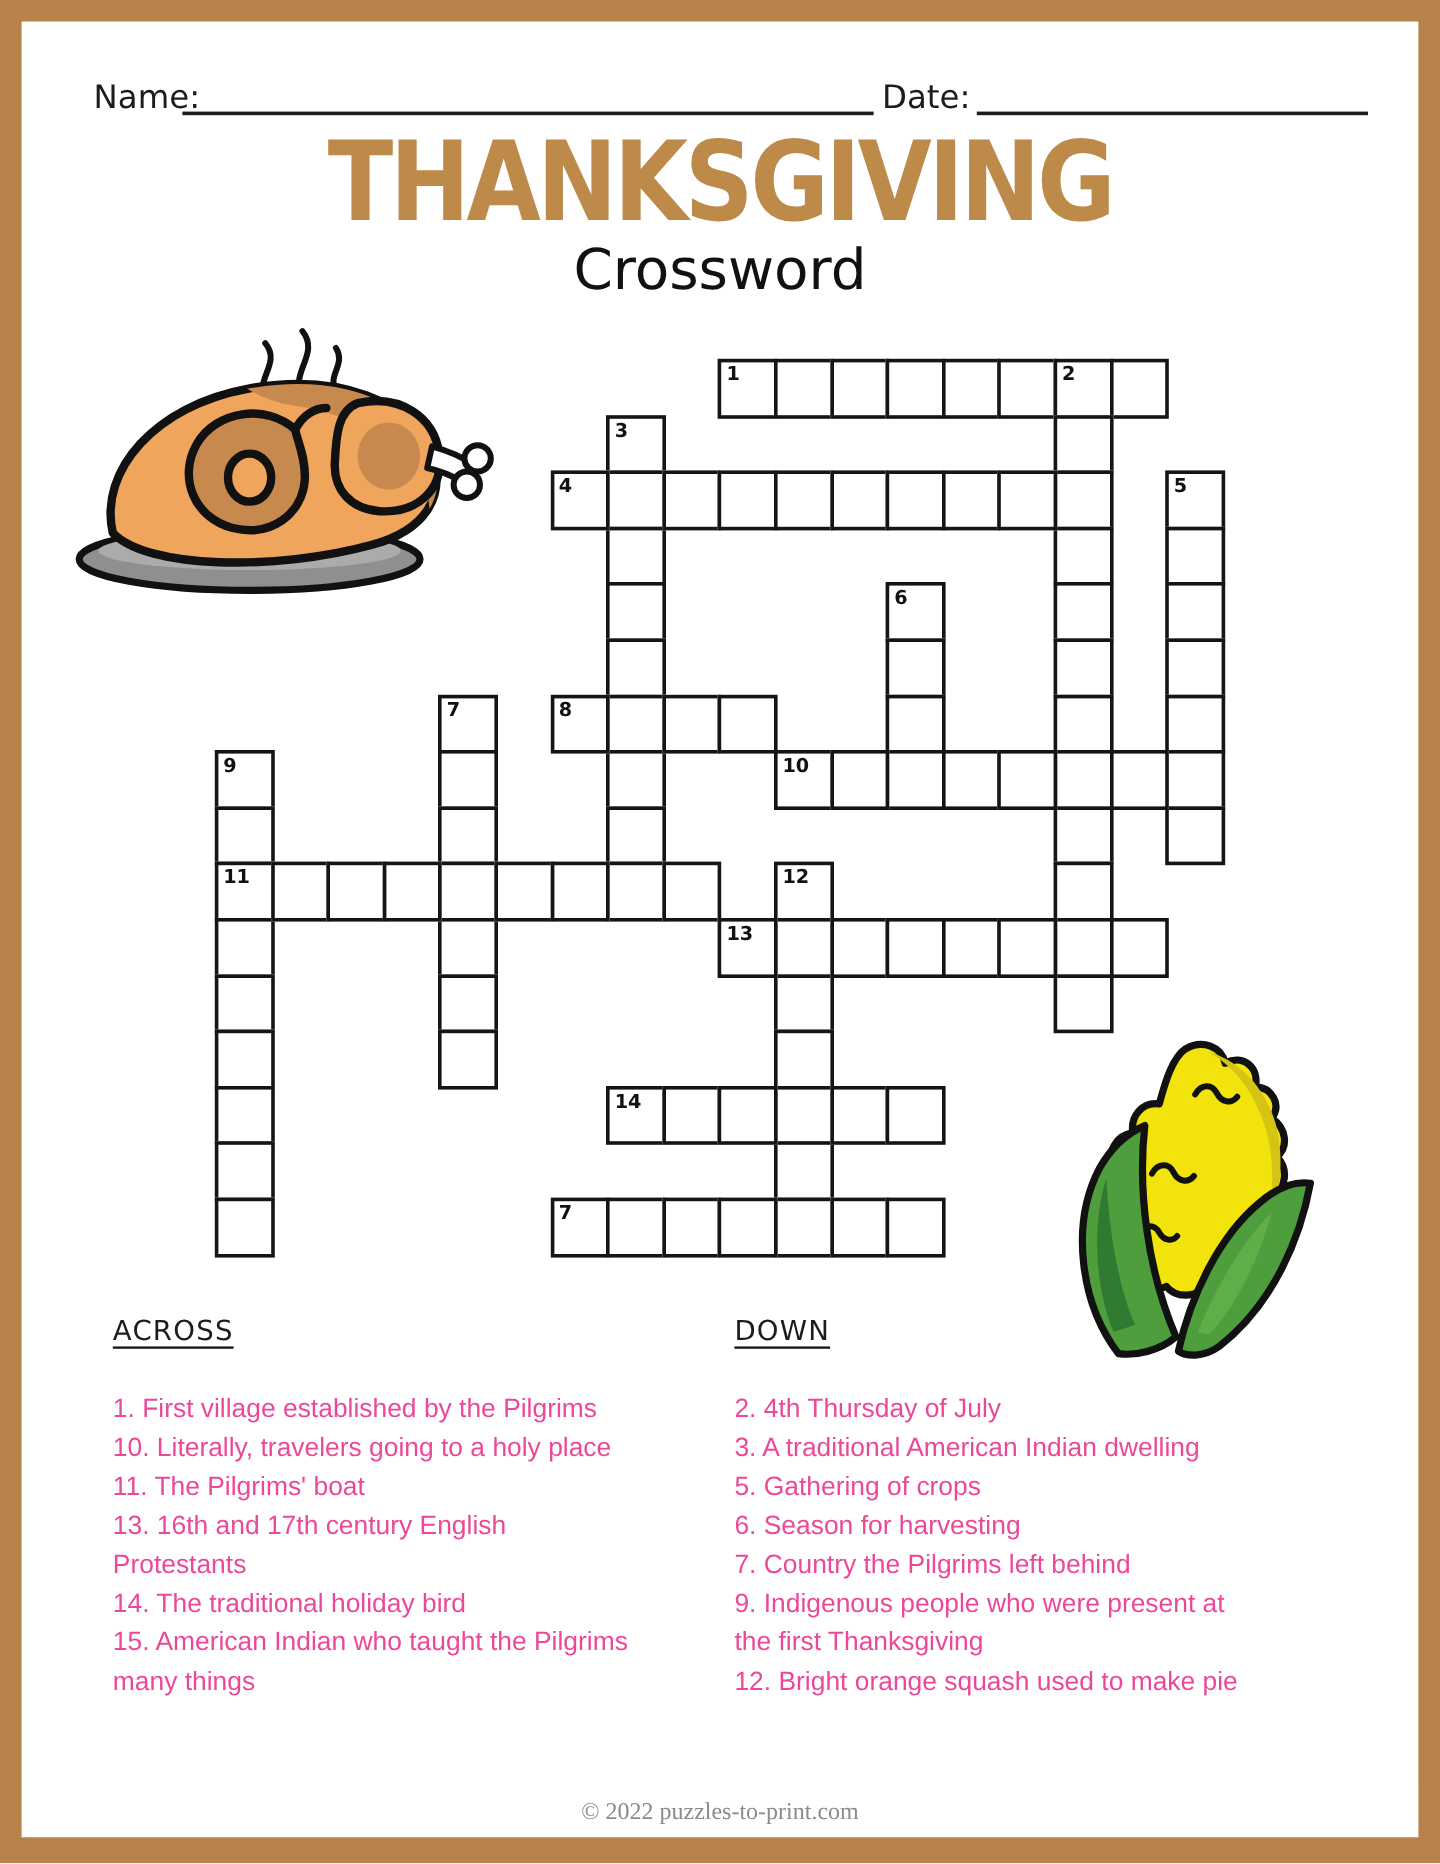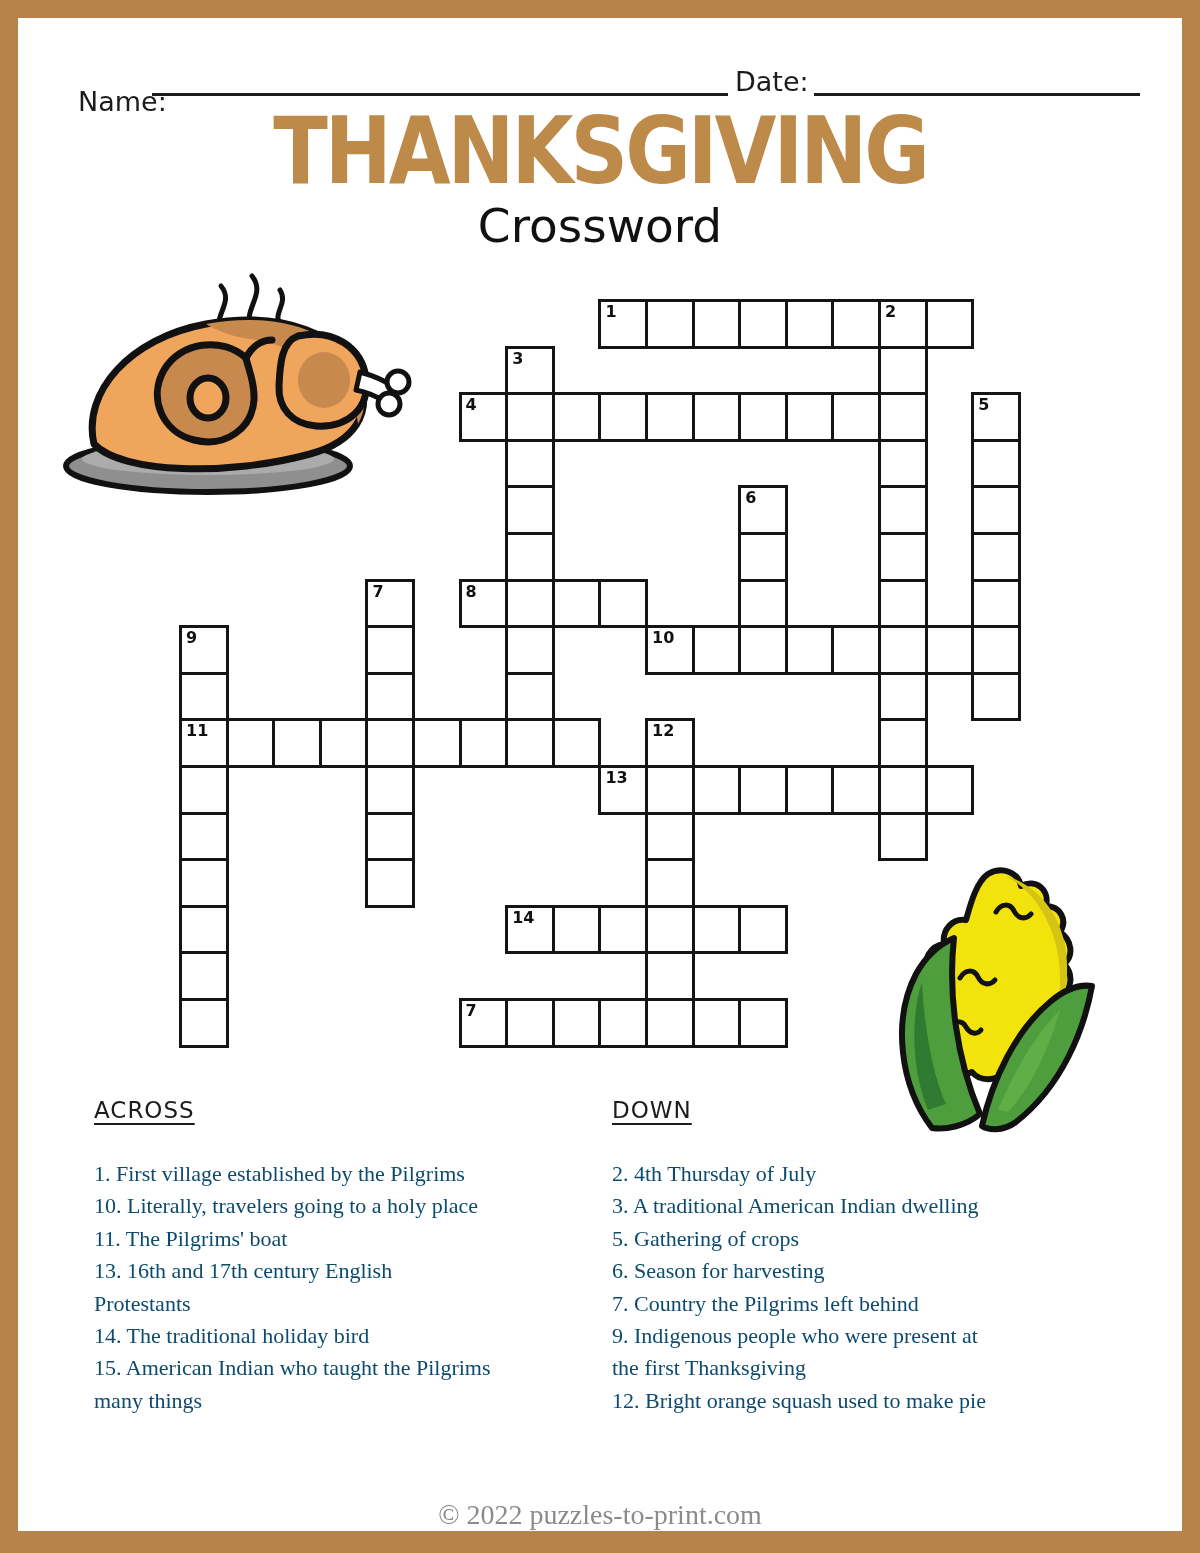--- a/index.html
+++ b/index.html
@@ -9,21 +9,21 @@
     font-family:"DejaVu Sans", sans-serif; overflow:hidden;
   }
   .frame {
     position:absolute; inset:0; pointer-events:none;
     border:18px solid var(--border-color,#b7834a);
     border-bottom-width:22px;
     z-index:30;
   }
   
   .field-label { position:absolute; top:66px; font-size:27px; color:#1c1c1c; }
-  .name-label { left:78px;margin-top:20px; }
+  .name-label { left:78px; }
   .date-label { left:735px; }
   .write-line { position:absolute; top:93px; height:0; border-bottom:3px solid #1c1c1c; }
   .name-line { left:152px; width:576px; }
   .date-line { left:814px; width:326px; }
   .title {
     position:absolute; top:98px; left:0; width:100%; text-align:center;
     font-size:80px; font-weight:bold; letter-spacing:-3px;
     color:var(--title-color,#be8a4a);
     transform:scaleY(1.15); transform-origin:top center;
   }
@@ -42,25 +42,25 @@
     font-size:16px; font-weight:bold; color:#111; line-height:1.1;
   }
   
   .clue-col { position:absolute; top:1097px; z-index:6; }
   .clue-col.across { left:94px;  width:520px; }
   .clue-col.down   { left:612px; width:545px; }
   .clue-heading {
     font-size:23px; letter-spacing:1px; color:#1c1c1c;
     text-decoration:underline; text-underline-offset:5px; text-decoration-thickness:2px;
   }
-  .clue-list { margin-top:35px; font-family:Liberation Serif, serif;
-    font-size:22px; line-height:32.4px; color:#0c4a6e; }
+  .clue-list { margin-top:35px; font-family:Liberation Sans, sans-serif;
+    font-size:22px; line-height:32.4px; color:#ec4899; }
   .footer {
     position:absolute; top:1499px; left:0; width:100%; text-align:center;
-    font-family:"Liberation Serif", serif; font-size:28px; color:var(--footer-color,#8b8b8b);
+    font-family:"Liberation Serif", serif; font-size:20px; color:var(--footer-color,#8b8b8b);
     z-index:6;
   }
   .illo { position:absolute; z-index:4; }
   .turkey-illo { left:58px; top:248px; }
   .corn-illo { left:866px; top:860px; }
 </style>
 </head>
 <body>
 
 <div class="page">

